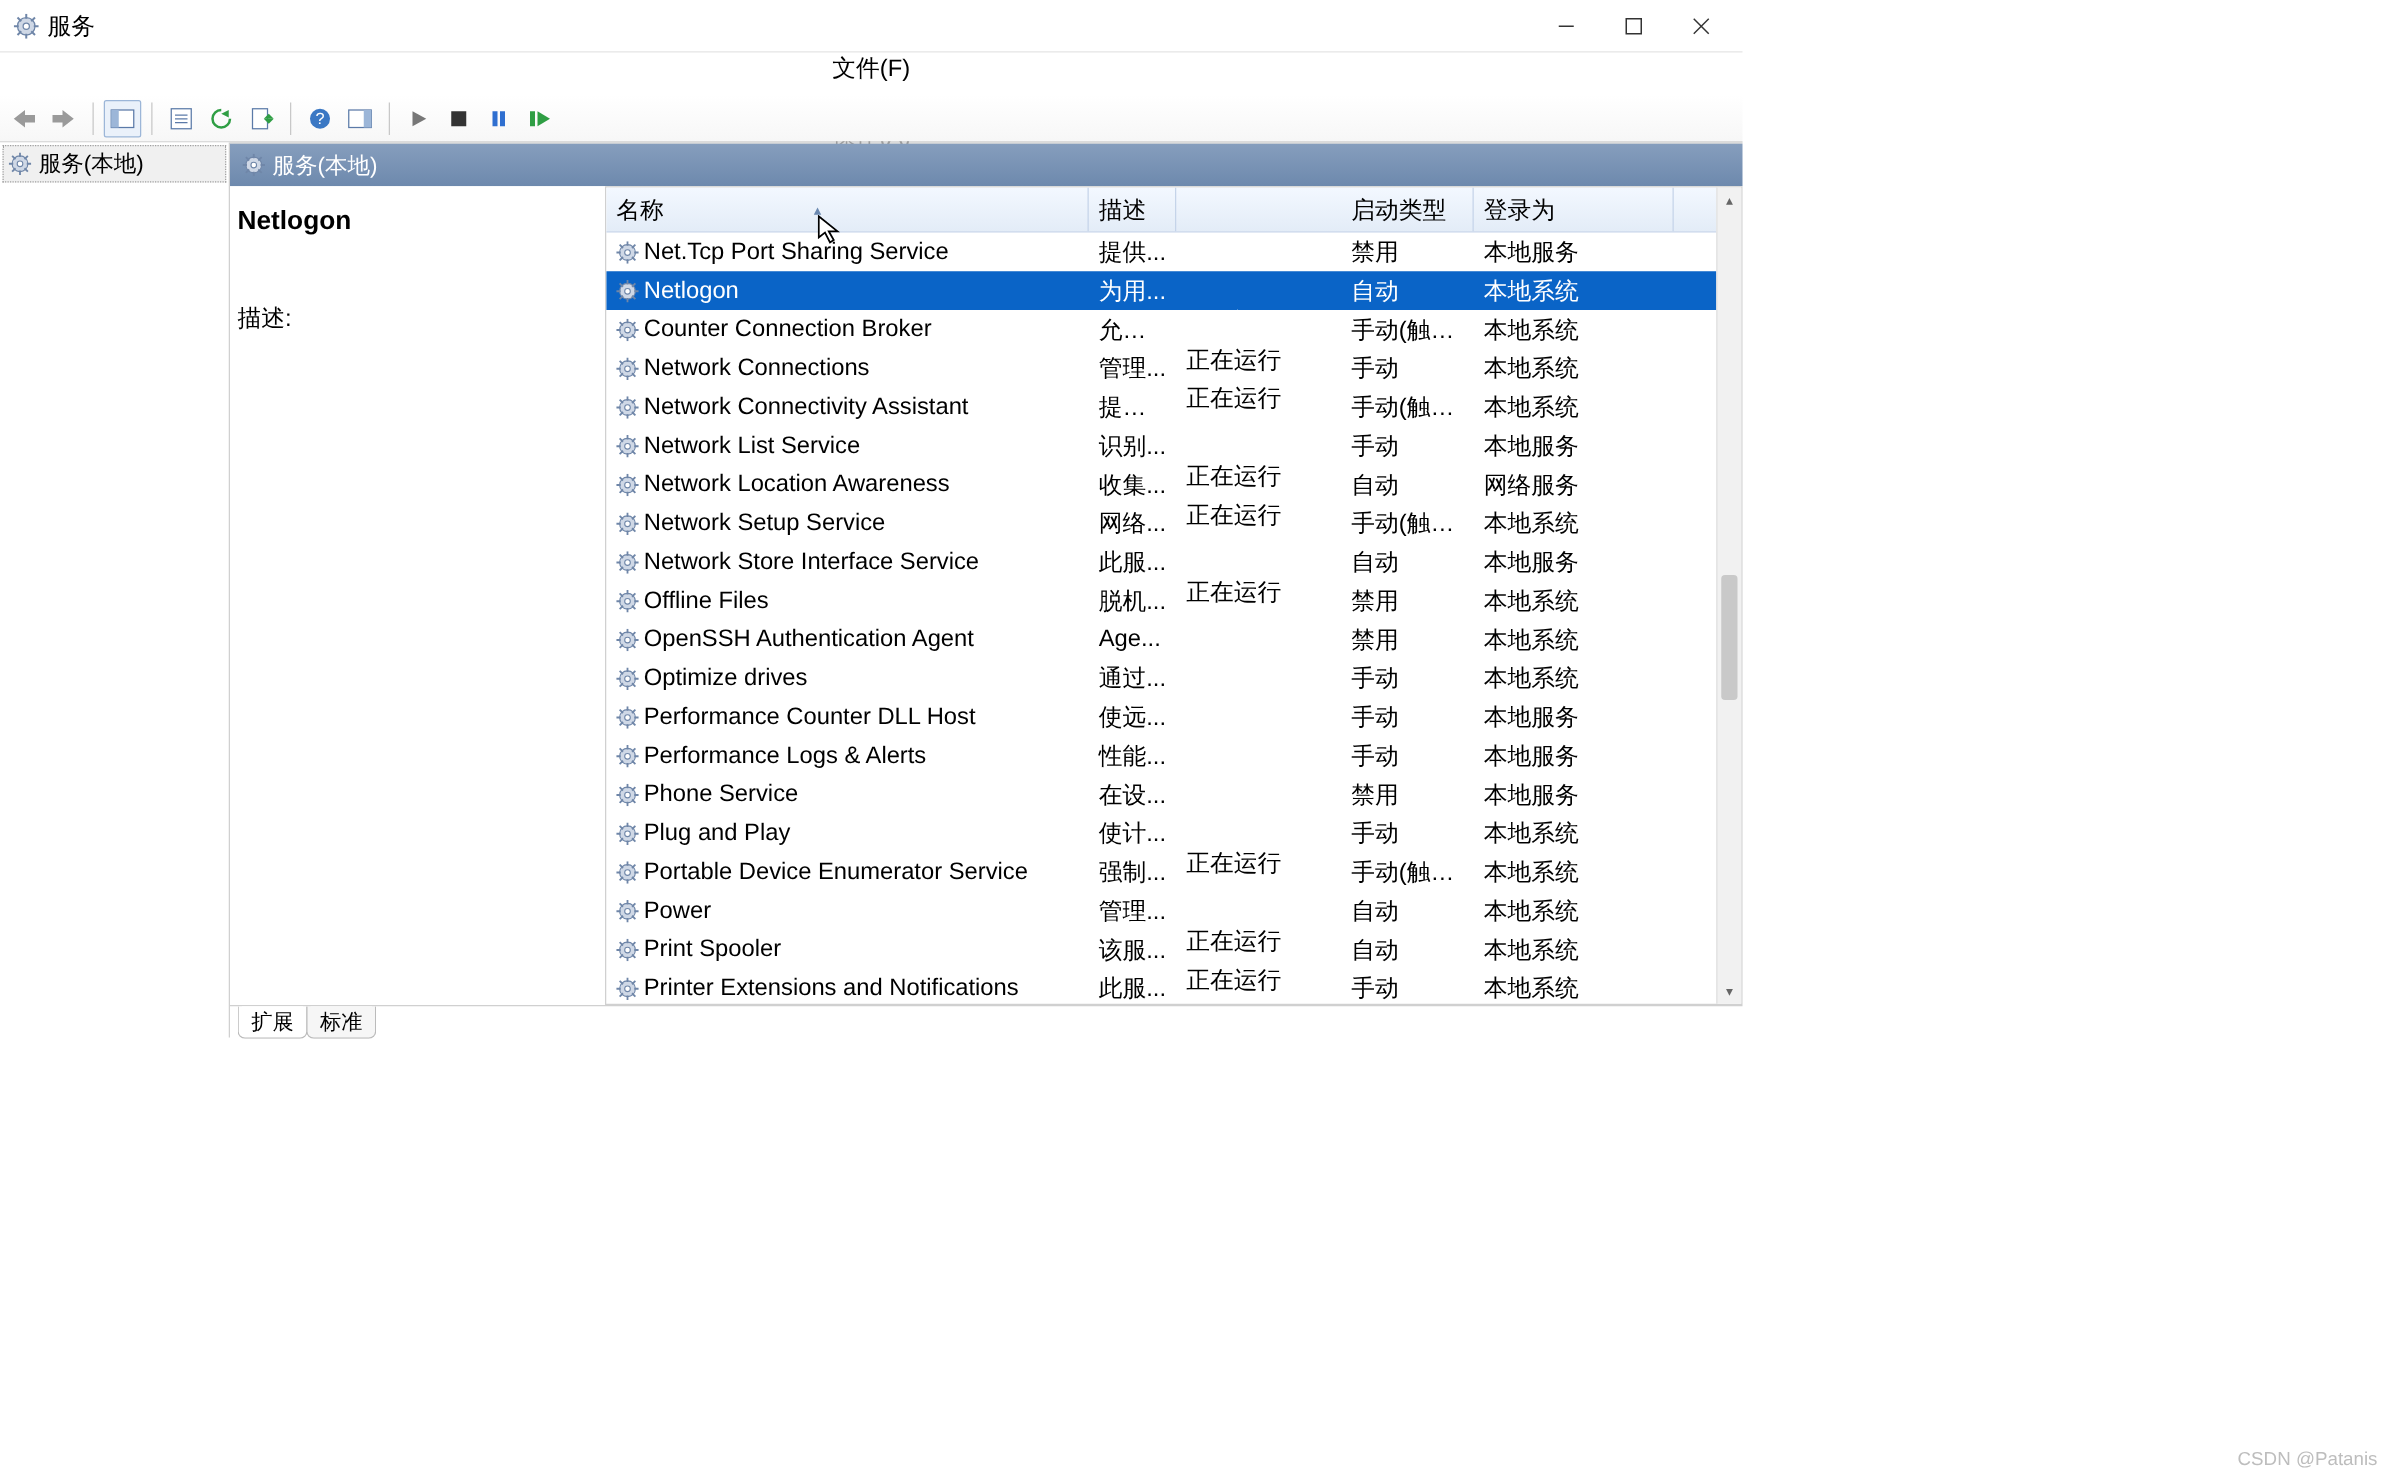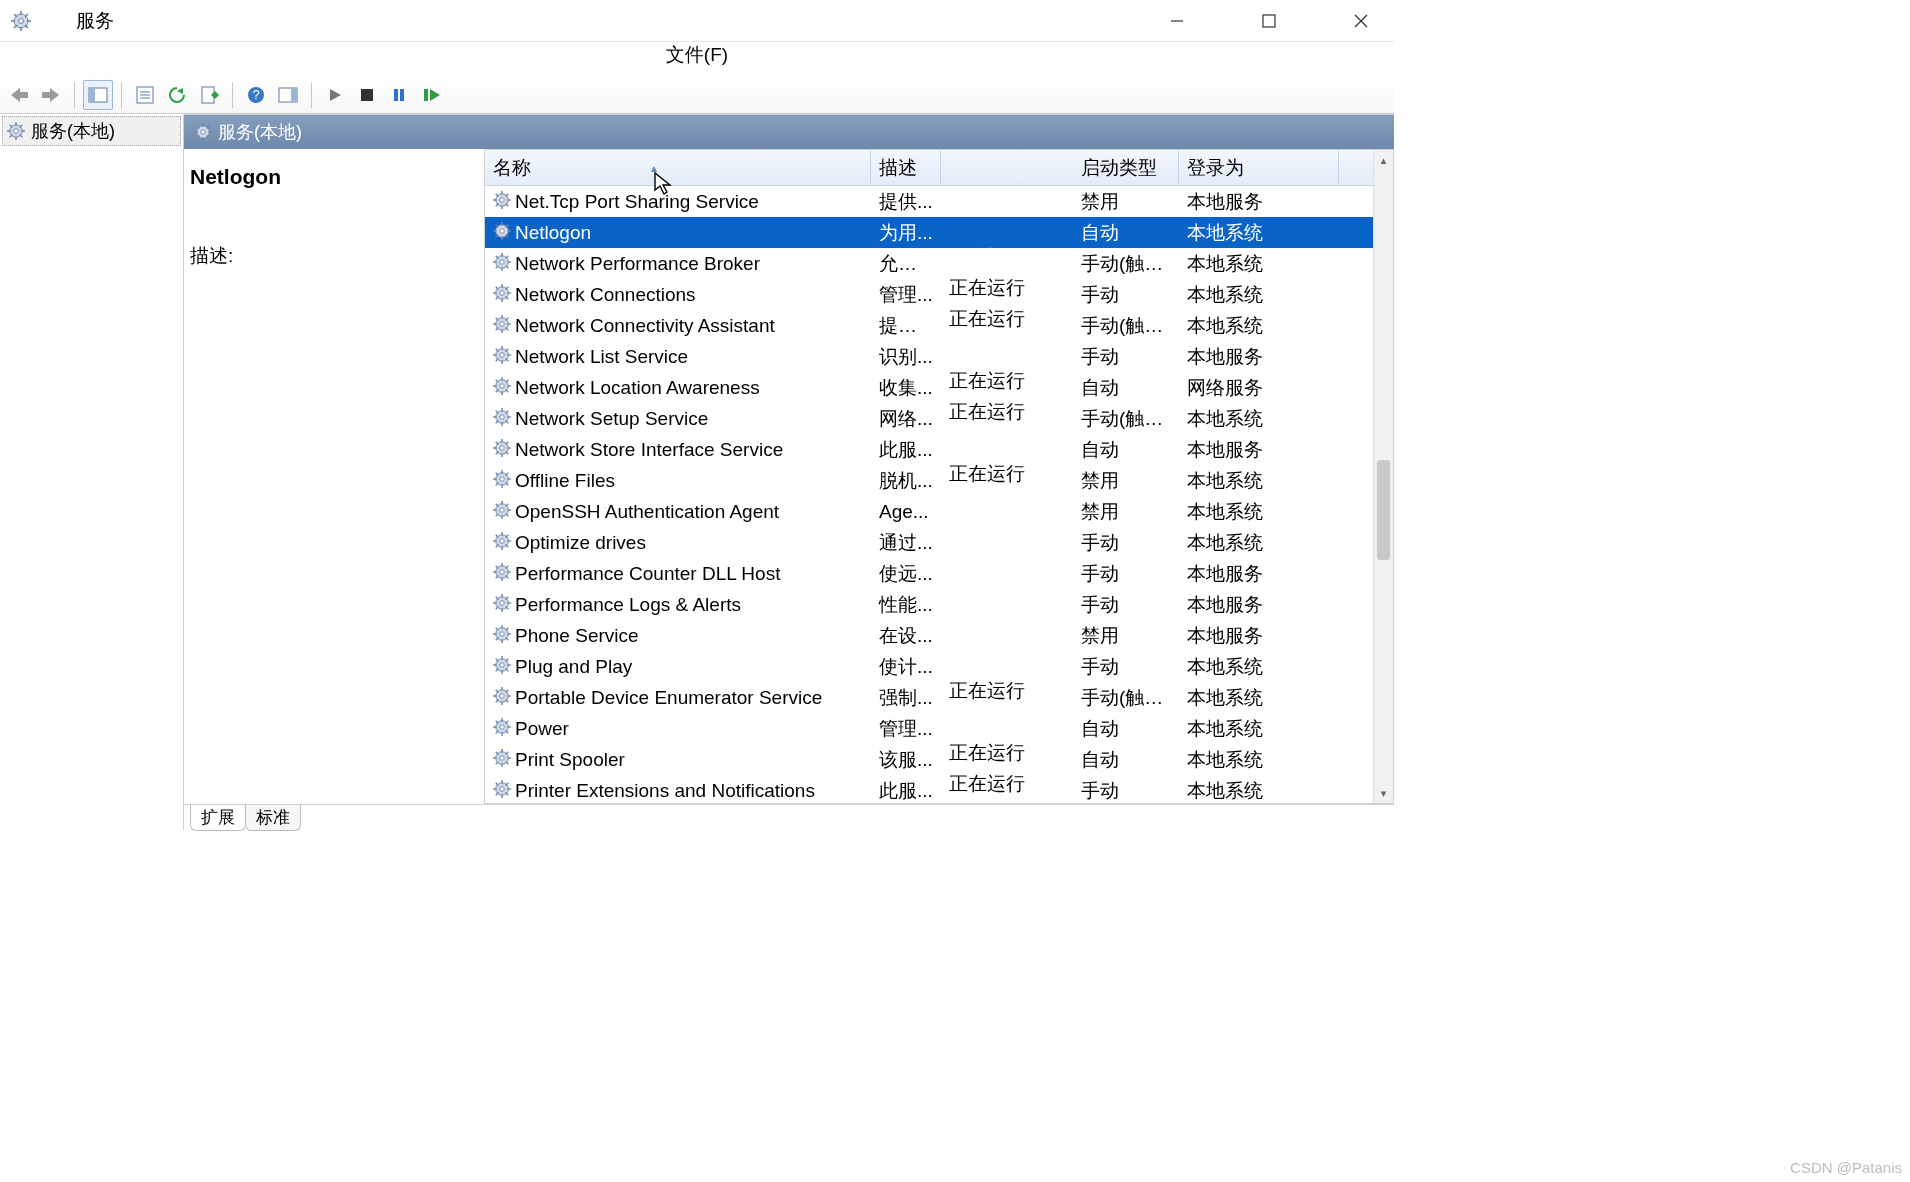--- a/index.html
+++ b/index.html
@@ -25,21 +25,20 @@
     flex-direction: column;
   }
 
   
   .title-bar {
     height: 42px;
     display: flex;
     align-items: center;
     padding: 0 6px;
     border-bottom: 1px solid #e5e5e5;
-    gap: 38px;
   }
   .title-bar .gear {
     width: 22px; height: 22px;
     margin: 0 6px 0 4px;
     display:inline-flex;align-items:center;justify-content:center;
   }
   .title-bar .title-text { font-size: 19px; }
   .title-bar .spacer { flex: 1; }
   .win-btn {
     width: 54px; height: 38px;
@@ -191,21 +190,21 @@
     align-items: center;
     font-size: 19px;
   }
   .row .cell {
     padding: 0 8px;
     white-space: nowrap;
     overflow: hidden;
     text-overflow: ellipsis;
   }
   .row .name-cell {
-    display:flex;gap:4px;
+    display:flex;align-items:center;gap:4px;
   }
   .row.selected {
     background: #0a64c7;
     color: #fff;
   }
 
   .col-name   { width: 386px; }
   .col-desc   { width: 70px; }
   .col-status { width: 132px; margin-top: 48px; }
   .col-start  { width: 106px; }
@@ -472,21 +471,21 @@
                   <div class="cell col-desc">为用...</div>
                   <div class="cell col-status">正在运行</div>
                   <div class="cell col-start">自动</div>
                   <div class="cell col-logon">本地系统</div>
                 </div>
                 <div class="row">
                   <div class="cell name-cell col-name">
                     <span class="gear-svg-small"><svg viewBox="0 0 20 20" width="18" height="18">
                         <use href="#gearIcon"></use>
                       </svg></span>
-                    <span>Network Performance Broker</span>
+                    <span>Counter Connection Broker</span>
                   </div>
                   <div class="cell col-desc">允许 ...</div>
                   <div class="cell col-status">正在运行</div>
                   <div class="cell col-start">手动(触发...</div>
                   <div class="cell col-logon">本地系统</div>
                 </div>
                 <div class="row">
                   <div class="cell name-cell col-name">
                     <span class="gear-svg-small"><svg viewBox="0 0 20 20" width="18" height="18">
                         <use href="#gearIcon"></use>

